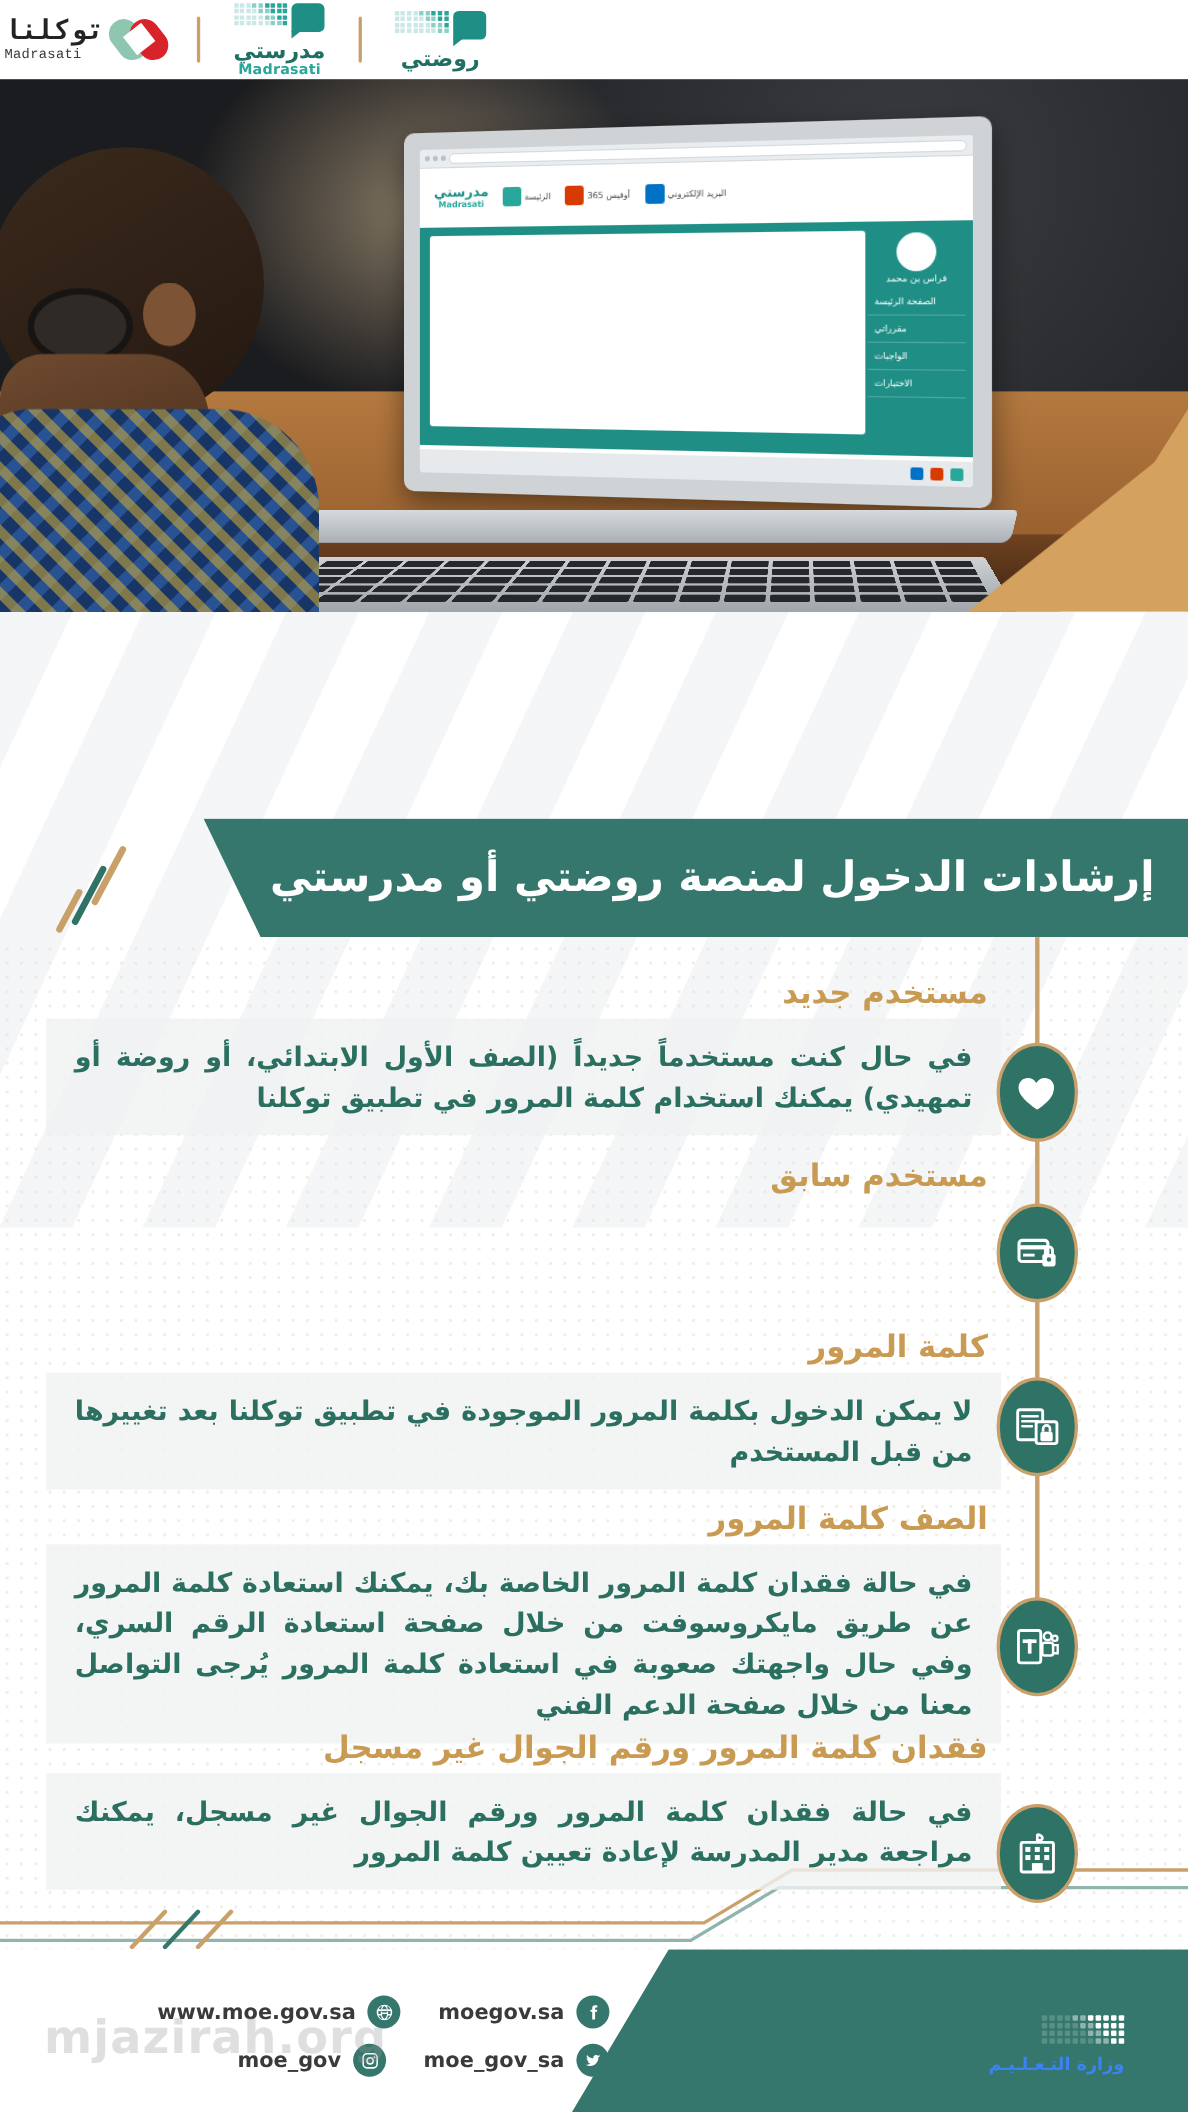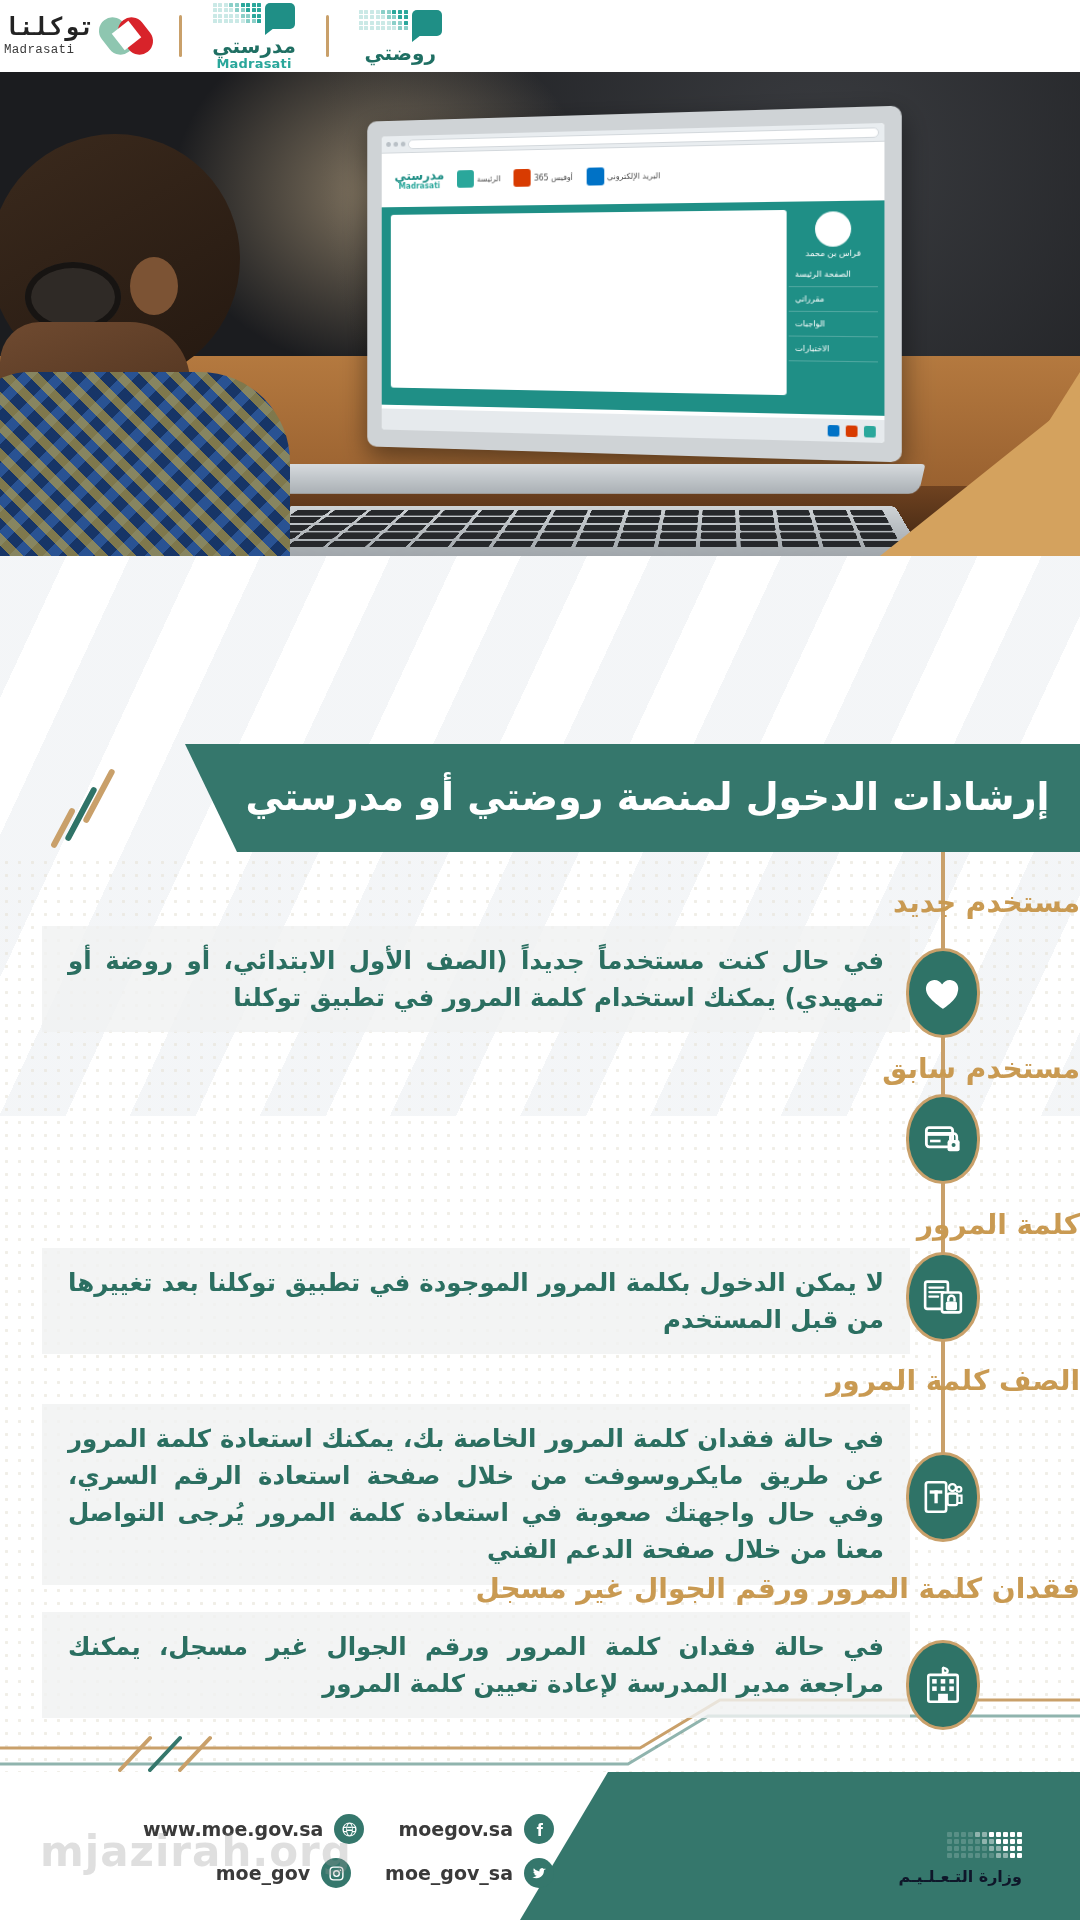--- a/index.html
+++ b/index.html
@@ -146,38 +146,38 @@
     padding:0 30px 0 60px; text-align:center; line-height:1.25;
   }
 
   
   .timeline{ position:absolute; top:852px; right:135px; width:4px; height:640px;
      background:#c9a06a; z-index:4; }
 
   
   .section{ position:absolute; right:0; width:1080px; z-index:8; }
   .sec-head{ color:#c99a52; font-size:28px; font-weight:700; text-align:right;
-     line-height:1.2; margin-bottom:6px; }
+     padding-right:182px; line-height:1.2; margin-bottom:6px; }
   .sec-body{ background:rgba(240,241,242,.82); margin-right:170px; margin-left:42px;
      padding:16px 26px 16px 26px; color:#2b6f61; font-size:24.5px; font-weight:700;
      line-height:1.52; text-align:justify; text-align-last:right; direction:rtl; }
 
   .badge{ position:absolute; right:100px; width:74px; height:90px; border-radius:38px/45px;
      background:#2f7367; border:3px solid #c9a06a; display:flex; align-items:center;
      justify-content:center; z-index:12; }
   .badge svg{ width:42px; height:42px; }
 
   
   .bot-wave{ position:absolute; left:0; bottom:148px; width:1080px; height:120px; }
 
   
   .footer{ position:absolute; left:0; bottom:0; width:1080px; height:148px; background:#ffffff; z-index:20;}
   .footer-teal{ position:absolute; right:0; bottom:0; width:560px; height:148px; background:#35776c;
      clip-path:polygon(88px 0, 100% 0, 100% 100%, 0 100%); }
-  .moe-logo{ position:absolute; right:58px; bottom:34px; text-align:right; color:#0f172a; }
+  .moe-logo{ position:absolute; right:58px; bottom:34px; text-align:right; color:#3b82f6; }
   .moe-dots{ display:grid; grid-template-columns:repeat(11,5px); grid-auto-rows:5px; gap:2px;
      margin:0 auto 9px; }
   .moe-dots i{ display:block; width:5px; height:5px; background:#ffffff; border-radius:1px; }
   .moe-dots i.d2{ opacity:.45; } .moe-dots i.d3{ opacity:.18; }
   .moe-text{ font-size:16px; font-weight:700; letter-spacing:2.5px; }
 
   .social{ position:absolute; left:34px; bottom:18px; width:520px; }
   .srow{ display:flex; flex-direction:row; align-items:center; gap:34px; margin-bottom:14px; }
   .sitem2{ display:flex; flex-direction:row; align-items:center; gap:11px; }
   .sicon{ width:30px; height:30px; border-radius:50%; background:#35776c; color:#ffffff;

